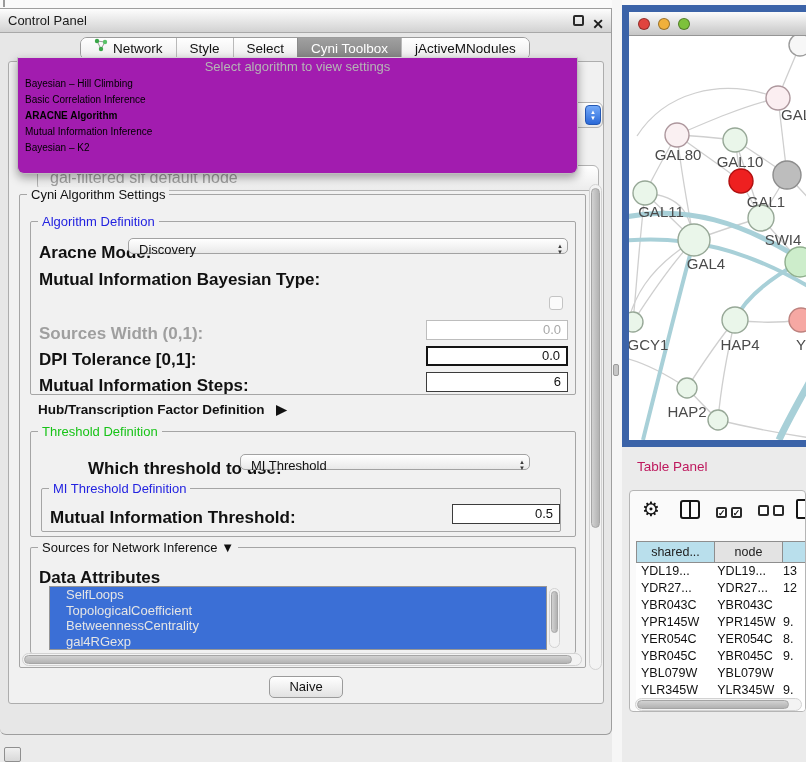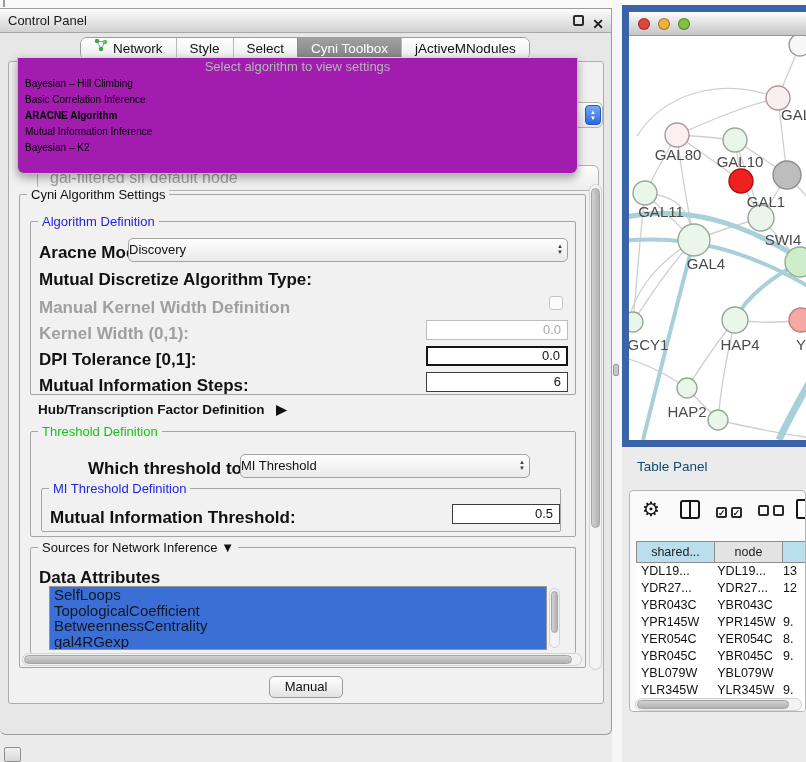--- a/index.html
+++ b/index.html
@@ -36,45 +36,45 @@
 
   
   .grp{position:absolute;border:1px solid #a5a5a5;border-radius:2px}
   .grp>.t{position:absolute;top:-8px;left:7px;background:#f1f1f1;padding:0 4px;line-height:15px;font-size:13px;white-space:nowrap}
   .t-blue{color:var(--gblue,#2323e0)}
   .t-green{color:var(--ggreen,#17c317)}
   .lb{position:absolute;font-weight:bold;font-size:17px;white-space:nowrap;color:#111}
   .dis{color:#9f9f9f}
   .plain{font-weight:bold}
 
-  .cmb{position:absolute;background:linear-gradient(#ffffff,#e9e9e9);border:1px solid #a2a2a2;border-radius:5px;line-height:22px;height:24px;font-size:13px}
+  .cmb{position:absolute;background:linear-gradient(#ffffff,#e9e9e9);border:1px solid #a2a2a2;border-radius:5px;line-height:22px;height:16px;padding-left:10px;font-size:13px}
   .stp{position:absolute;right:4px;top:4px;font-size:6px;line-height:6px;color:#3a3a3a;text-align:center}
   .fld{position:absolute;background:#fff;text-align:right;padding:0 6px;font-size:13px;height:20px;line-height:18px}
   .fld.gray{border:1px solid #bdbdbd;color:#a8a8a8}
   .fld.focus{border:2px solid #141414;line-height:16px}
   .fld.norm{border:1px solid #3c3c3c}
   .chk{position:absolute;width:14px;height:14px;border:1px solid #c4c4c4;border-radius:3px;background:#fbfbfb}
 
   .sb-v{position:absolute;width:13px;background:#f3f3f3;border:1px solid #d2d2d2;border-radius:7px}
   .sb-h{position:absolute;height:13px;background:#f3f3f3;border:1px solid #d2d2d2;border-radius:7px}
   .thumb{position:absolute;background:linear-gradient(90deg,#d2d2d2,#b2b2b2);border:1px solid #a5a5a5;border-radius:6px}
   .thumb-h{position:absolute;background:linear-gradient(#d2d2d2,#b2b2b2);border:1px solid #a5a5a5;border-radius:6px}
 
   .attr-list{position:absolute;background:#fff;border:1px solid #969696;overflow:hidden}
-  .attr-it{height:15.5px;line-height:15.5px;background:var(--sel,#3b6fd6);color:#0f172a;padding-left:4px;font-size:15px}
+  .attr-it{height:15.5px;line-height:15.5px;background:var(--sel,#3b6fd6);color:#e5e5e5;padding-left:16px;font-size:13px}
 
   .btn{position:absolute;background:linear-gradient(#ffffff,#e2e2e2);border:1px solid #9b9b9b;border-radius:5px;text-align:center;font-size:13px}
 
   
   .nw{position:absolute;left:622px;top:5px;width:184px;height:442px;border:7px solid var(--frame,#3b63a8);border-right:none;background:#fff;z-index:3}
   .nw-tb{height:24px;background:linear-gradient(#fbfbfb,#c6c6c6);border-bottom:1px solid #959595;display:flex;align-items:center;padding-left:9px;gap:8px}
   .tl{width:12px;height:12px;border-radius:50%;border:1px solid rgba(0,0,0,.35)}
 
   
-  .tp-title{position:absolute;left:637px;top:459px;font-size:13.5px;color:#0c4a6e;z-index:2}
+  .tp-title{position:absolute;left:637px;top:459px;font-size:13.5px;color:#be185d;z-index:2}
   .tp{position:absolute;left:629px;top:490px;width:177px;height:222px;background:#fafafa;border:1px solid #b5b5b5;border-radius:4px;overflow:hidden;z-index:2}
   .tb-ic{position:absolute;color:#141414}
   .colicon{width:20px;height:19px;border:2px solid #141414;border-radius:3px}
   .colicon span{display:block;width:2px;height:100%;background:#141414;margin:0 auto}
   .cb{display:inline-block;width:11px;height:11px;border:2px solid #2a2a2a;border-radius:2px;font-size:9px;line-height:8px;text-align:center;color:#141414;font-weight:bold;background:#fff}
   .pageic{position:absolute;width:16px;height:20px;border:2px solid #141414;border-radius:2px;background:#fff}
   .thead{position:absolute;left:6px;top:50px;display:flex;height:22px}
   .th{border:1px solid #8e8e8e;border-left:none;font-size:12.5px;text-align:center;line-height:20px;color:#222}
   .th:first-child{border-left:1px solid #8e8e8e}
   .th.blue{background:var(--thblue,#b9dfec)}
@@ -141,26 +141,25 @@
 
         <div class="grp" style="left:10px;top:26px;width:546px;height:174px">
           <span class="t t-blue">Algorithm Definition</span>
 
           <span class="lb" style="left:8px;top:21px">Aracne Mode:</span>
           <div class="cmb" style="left:97px;top:16px;width:440px">
             <span>Discovery</span>
             <span class="stp">▲<br>▼</span>
           </div>
 
-          <span class="lb" style="left:8px;top:48px">Mutual Discretize Algorithm Type:</span>
-
-          <span class="lb dis" style="left:8px;top:76px">Manual Kernel Width Definition</span>
+          <span class="lb" style="left:8px;top:48px">Mutual Information Bayesian Type:</span>
+
           <span class="chk" style="left:518px;top:74px"></span>
 
-          <span class="lb dis" style="left:8px;top:102px">Kernel Width (0,1):</span>
+          <span class="lb dis" style="left:8px;top:102px">Sources Width (0,1):</span>
           <div class="fld gray" style="left:395px;top:98px;width:142px"><span>0.0</span></div>
 
           <span class="lb" style="left:8px;top:128px">DPI Tolerance [0,1]:</span>
           <div class="fld focus" style="left:395px;top:124px;width:142px"><span>0.0</span></div>
 
           <span class="lb" style="left:8px;top:154px">Mutual Information Steps:</span>
           <div class="fld norm" style="left:395px;top:150px;width:142px"><span>6</span></div>
         </div>
 
         <span class="lb plain" style="left:18px;top:206px;font-size:13.5px">
@@ -207,21 +206,21 @@
 
         <div class="sb-h" style="left:2px;top:458px;width:560px">
           <div class="thumb-h" style="left:1px;top:1px;height:9px;width:548px"></div>
         </div>
       </div>
 
       <div class="sb-v" style="left:580px;top:122px;height:486px">
         <div class="thumb" style="left:1px;top:3px;width:9px;height:340px"></div>
       </div>
 
-      <div class="btn" style="left:260px;top:614px;width:74px;height:22px;line-height:20px">Manual</div>
+      <div class="btn" style="left:260px;top:614px;width:74px;height:22px;line-height:20px">Naive</div>
     </div>
 
   </div>
 
   <div class="dd">
     <div class="ph">Select algorithm to view settings</div>
     <div class="it">Bayesian – Hill Climbing</div>
     <div class="it">Basic Correlation Inference</div>
     <div class="it bold">ARACNE Algorithm</div>
     <div class="it">Mutual Information Inference</div>

